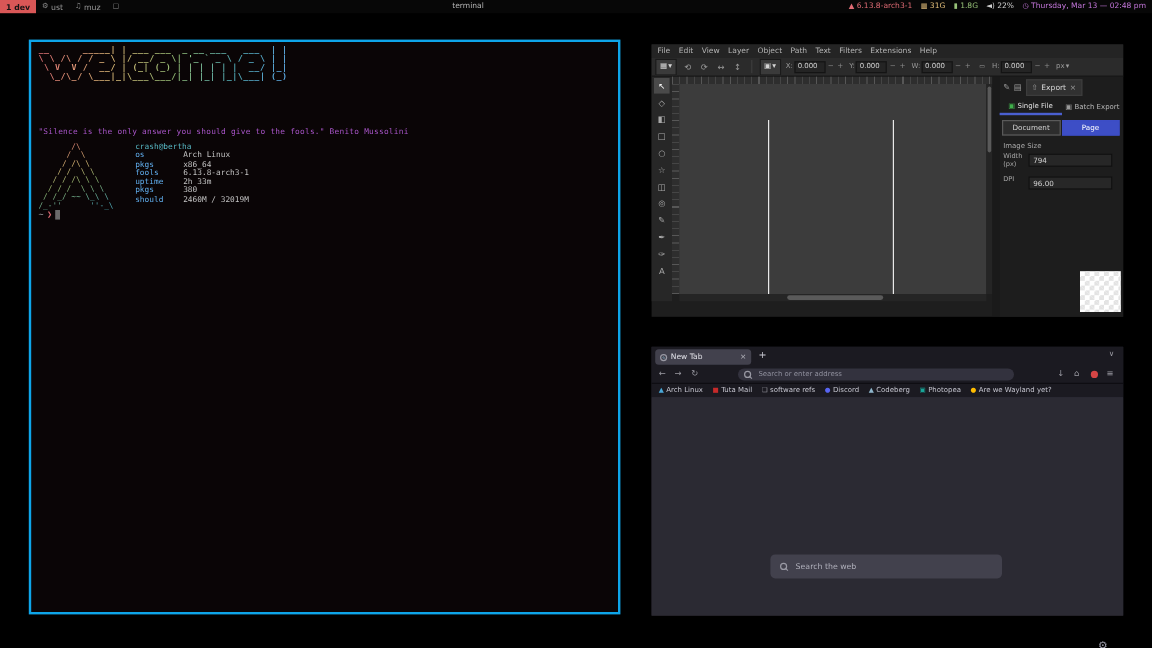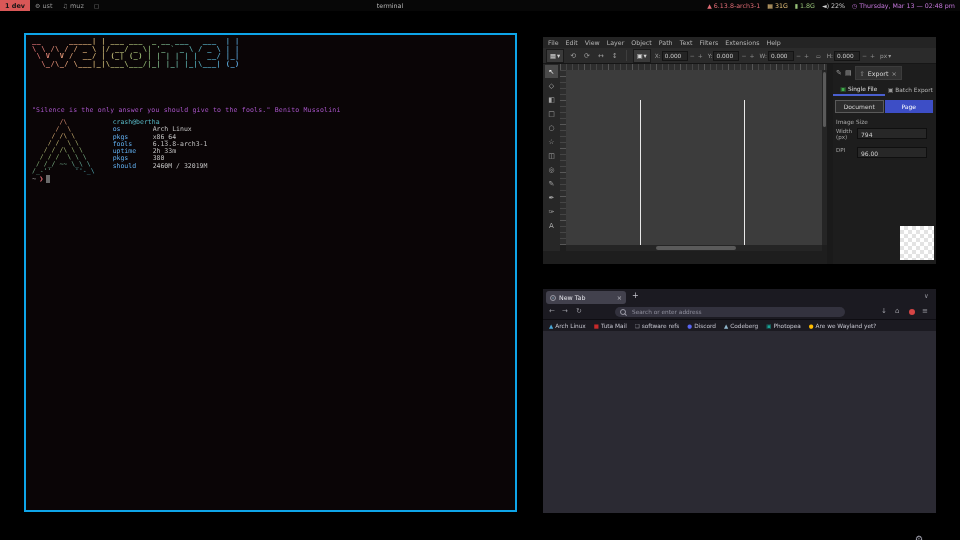--- a/index.html
+++ b/index.html
@@ -373,15 +373,19 @@
     <span class="bm">
       <span class="bic photopea">▣</span>
       <span>Photopea</span>
     </span>
     <span class="bm">
       <span class="bic wayland">●</span>
       <span>Are we Wayland yet?</span>
     </span>
   </div>
   <div id="ntp">
+    <div id="ntp-search">
+      <span class="mag"></span>
+      <span>Search the web</span>
+    </div>
     <span id="ntp-gear">⚙</span>
   </div>
 </div>
 
 </body></html>

